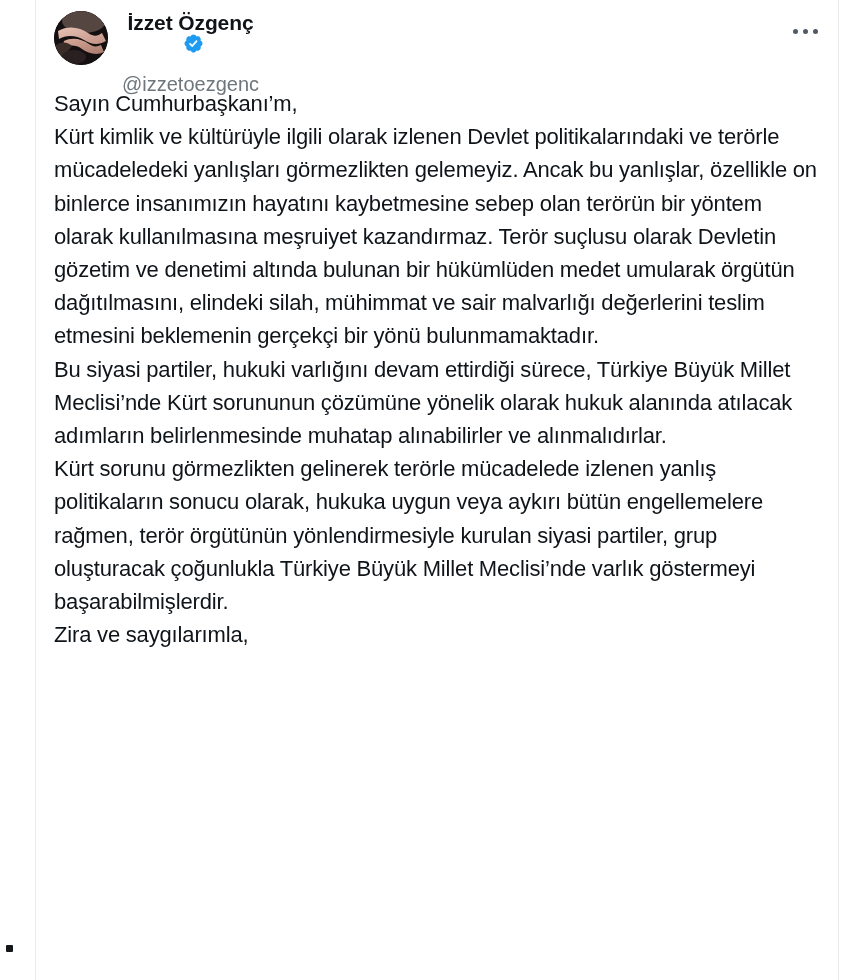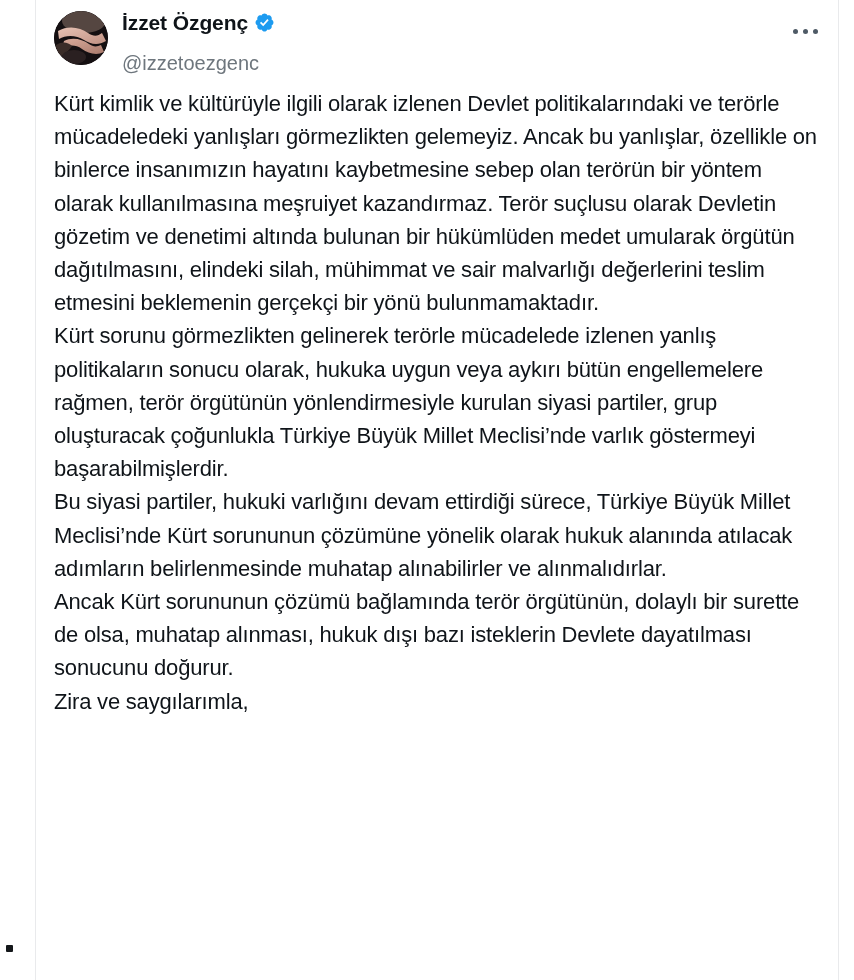--- a/index.html
+++ b/index.html
@@ -75,20 +75,21 @@
     padding-top: 1px;
     display: flex;
     flex-direction: column;
     justify-content: flex-start;
   }
 
   .name-row {
     display: flex;
     align-items: center;
     line-height: 1;
+    flex-direction: column;
   }
   .display-name {
     font-size: 21px;
     font-weight: bold;
     color: #0f1419;
     letter-spacing: -0.1px;
   }
   .verified-badge {
     display: inline-flex;
     margin-left: 6px;
@@ -189,21 +190,21 @@
 
       <div class="more-button">
         <i></i>
         <i></i>
         <i></i>
       </div>
 
     </div>
 
     <div class="tweet-body">
+      <p>Sayın Cumhurbaşkanı’m,</p>
       <p>Kürt kimlik ve kültürüyle ilgili olarak izlenen Devlet politikalarındaki ve terörle mücadeledeki yanlışları görmezlikten gelemeyiz. Ancak bu yanlışlar, özellikle on binlerce insanımızın hayatını kaybetmesine sebep olan terörün bir yöntem olarak kullanılmasına meşruiyet kazandırmaz. Terör suçlusu olarak Devletin gözetim ve denetimi altında bulunan bir hükümlüden medet umularak örgütün dağıtılmasını, elindeki silah, mühimmat ve sair malvarlığı değerlerini teslim etmesini beklemenin gerçekçi bir yönü bulunmamaktadır.</p>
+      <p>Bu siyasi partiler, hukuki varlığını devam ettirdiği sürece, Türkiye Büyük Millet Meclisi’nde Kürt sorununun çözümüne yönelik olarak hukuk alanında atılacak adımların belirlenmesinde muhatap alınabilirler ve alınmalıdırlar.</p>
       <p>Kürt sorunu görmezlikten gelinerek terörle mücadelede izlenen yanlış politikaların sonucu olarak, hukuka uygun veya aykırı bütün engellemelere rağmen, terör örgütünün yönlendirmesiyle kurulan siyasi partiler, grup oluşturacak çoğunlukla Türkiye Büyük Millet Meclisi’nde varlık göstermeyi başarabilmişlerdir.</p>
-      <p>Bu siyasi partiler, hukuki varlığını devam ettirdiği sürece, Türkiye Büyük Millet Meclisi’nde Kürt sorununun çözümüne yönelik olarak hukuk alanında atılacak adımların belirlenmesinde muhatap alınabilirler ve alınmalıdırlar.</p>
-      <p>Ancak Kürt sorununun çözümü bağlamında terör örgütünün, dolaylı bir surette de olsa, muhatap alınması, hukuk dışı bazı isteklerin Devlete dayatılması sonucunu doğurur.</p>
       <p>Zira ve saygılarımla,</p>
     </div>
 
   </div>
 </div>
 
 </body></html>

